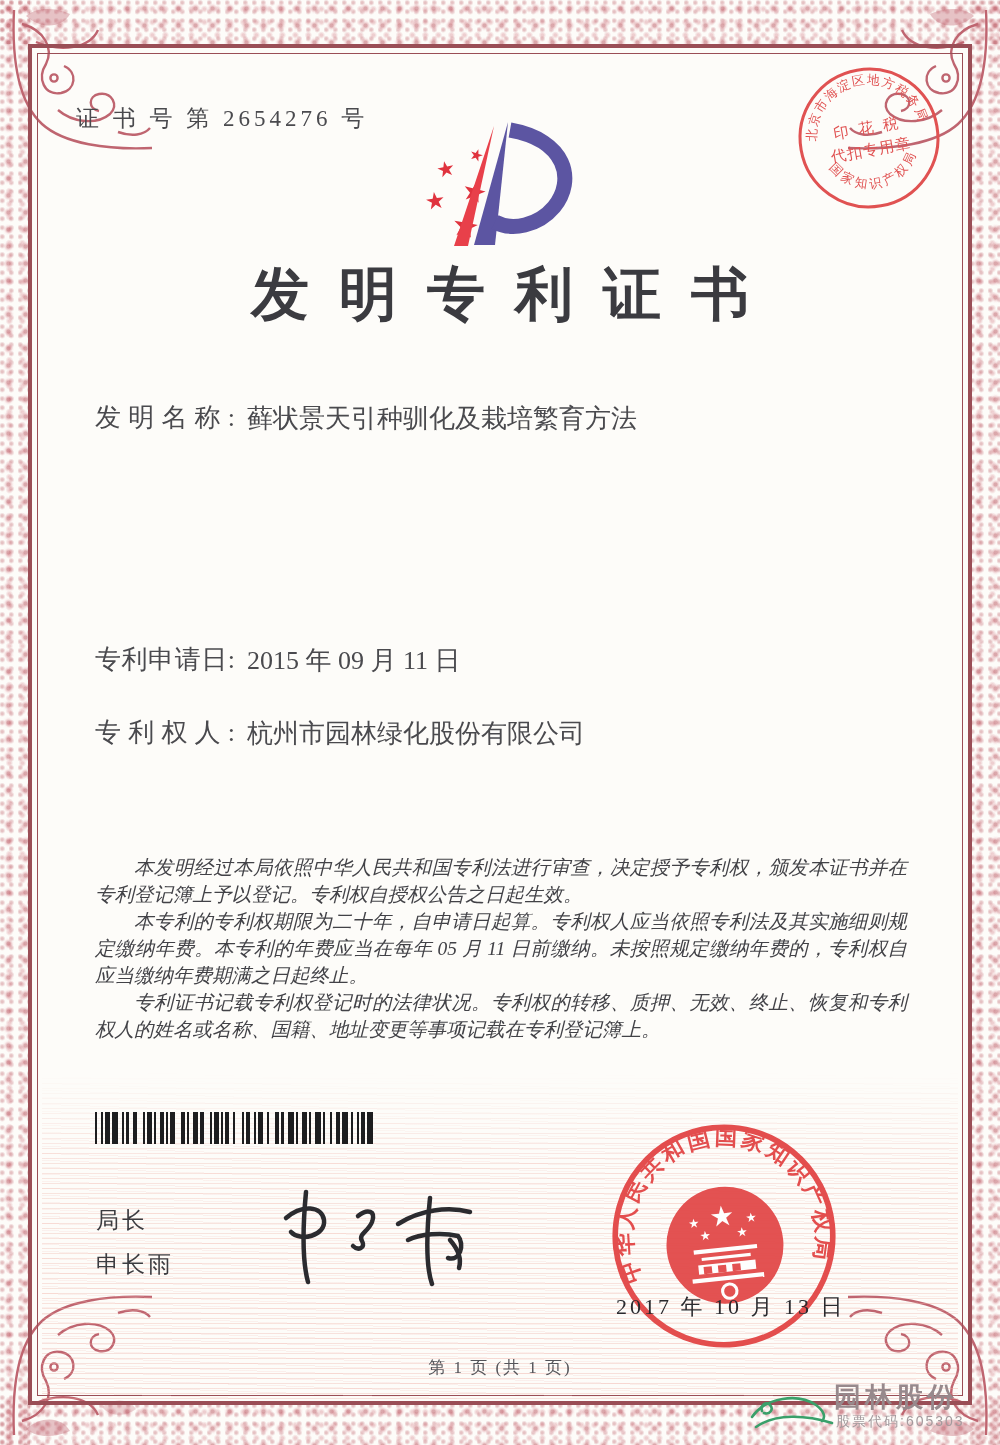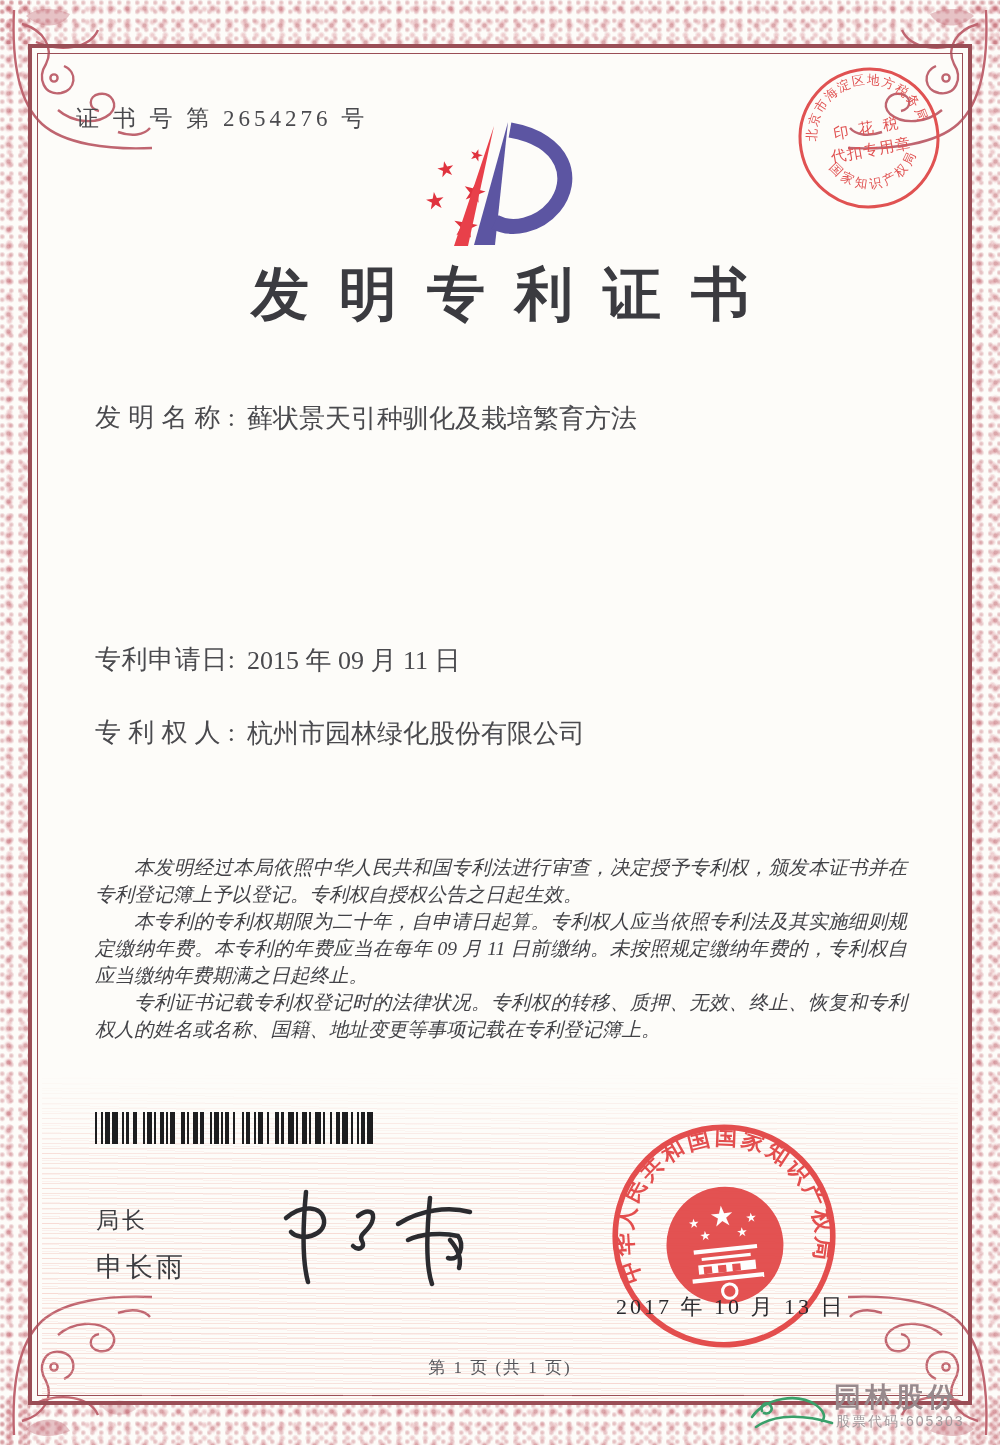--- a/index.html
+++ b/index.html
@@ -59,21 +59,21 @@
   .body-text{
     position:absolute;left:95px;top:854px;width:812px;
     font-size:19.5px;line-height:27px;color:#424247;text-align:justify;font-style:italic;
   }
   .body-text p{margin:0;text-indent:2em;}
   
   .barcode{position:absolute;left:95px;top:1112px;width:278px;height:32px;display:flex;overflow:hidden;}
   .barcode i{display:block;height:100%;flex:0 0 auto;}
   
   .director-title{position:absolute;left:96px;top:1205px;font-size:23px;letter-spacing:3px;color:#3c3c40;font-family:"Liberation Sans","DejaVu Sans",sans-serif;}
-  .director-name{position:absolute;left:96px;top:1249px;font-size:27px;letter-spacing:3px;color:#3c3c40;font-family:Liberation Serif, serif;}
+  .director-name{position:absolute;left:96px;top:1249px;font-size:23px;letter-spacing:3px;color:#3c3c40;font-family:Liberation Serif, serif;}
   .signature{position:absolute;left:258px;top:1182px;width:255px;height:115px;}
   
   .gov-seal{position:absolute;left:606px;top:1118px;width:236px;height:236px;transform:rotate(-6deg);opacity:.94;}
   .seal-date{position:absolute;left:616px;top:1292px;font-size:22px;letter-spacing:3px;color:#2a2a2e;z-index:5;}
   
   .page-info{position:absolute;left:0;right:0;top:1356px;text-align:center;font-size:17px;color:#55555a;letter-spacing:2px;}
   .watermark{position:absolute;right:14px;bottom:6px;width:240px;height:62px;z-index:6;}
   .wm-swoosh{position:absolute;left:0;top:6px;width:92px;height:52px;}
   .wm-name{position:absolute;left:88px;top:2px;font-size:27px;font-weight:bold;color:#97898c;letter-spacing:4px;font-family:"Liberation Sans","DejaVu Sans",sans-serif;}
   .wm-code{position:absolute;left:90px;top:36px;font-size:14px;color:#a39a9d;letter-spacing:2px;font-family:"Liberation Sans","DejaVu Sans",sans-serif;}
@@ -180,21 +180,21 @@
     <span class="lbl">专利申请日:</span><span class="val">2015 年 09 月 11 日</span>
   </div>
 
   <div class="row r-patentee">
     <span class="lbl">专利权人:</span><span class="val">杭州市园林绿化股份有限公司</span>
   </div>
 
 
   <div class="body-text">
     <p>本发明经过本局依照中华人民共和国专利法进行审查，决定授予专利权，颁发本证书并在专利登记簿上予以登记。专利权自授权公告之日起生效。</p>
-    <p>本专利的专利权期限为二十年，自申请日起算。专利权人应当依照专利法及其实施细则规定缴纳年费。本专利的年费应当在每年 09 月 11 日前缴纳。未按照规定缴纳年费的，专利权自应当缴纳年费期满之日起终止。</p>
+    <p>本专利的专利权期限为二十年，自申请日起算。专利权人应当依照专利法及其实施细则规定缴纳年费。本专利的年费应当在每年 05 月 11 日前缴纳。未按照规定缴纳年费的，专利权自应当缴纳年费期满之日起终止。</p>
     <p>专利证书记载专利权登记时的法律状况。专利权的转移、质押、无效、终止、恢复和专利权人的姓名或名称、国籍、地址变更等事项记载在专利登记簿上。</p>
   </div>
 
   <div class="barcode">
       <i style="width: 2.1px; background: rgb(29, 29, 31);"></i>
       <i style="width: 4.2px; background: transparent;"></i>
       <i style="width: 2.1px; background: rgb(29, 29, 31);"></i>
       <i style="width: 2.1px; background: transparent;"></i>
       <i style="width: 4.2px; background: rgb(29, 29, 31);"></i>
       <i style="width: 2.1px; background: transparent;"></i>

